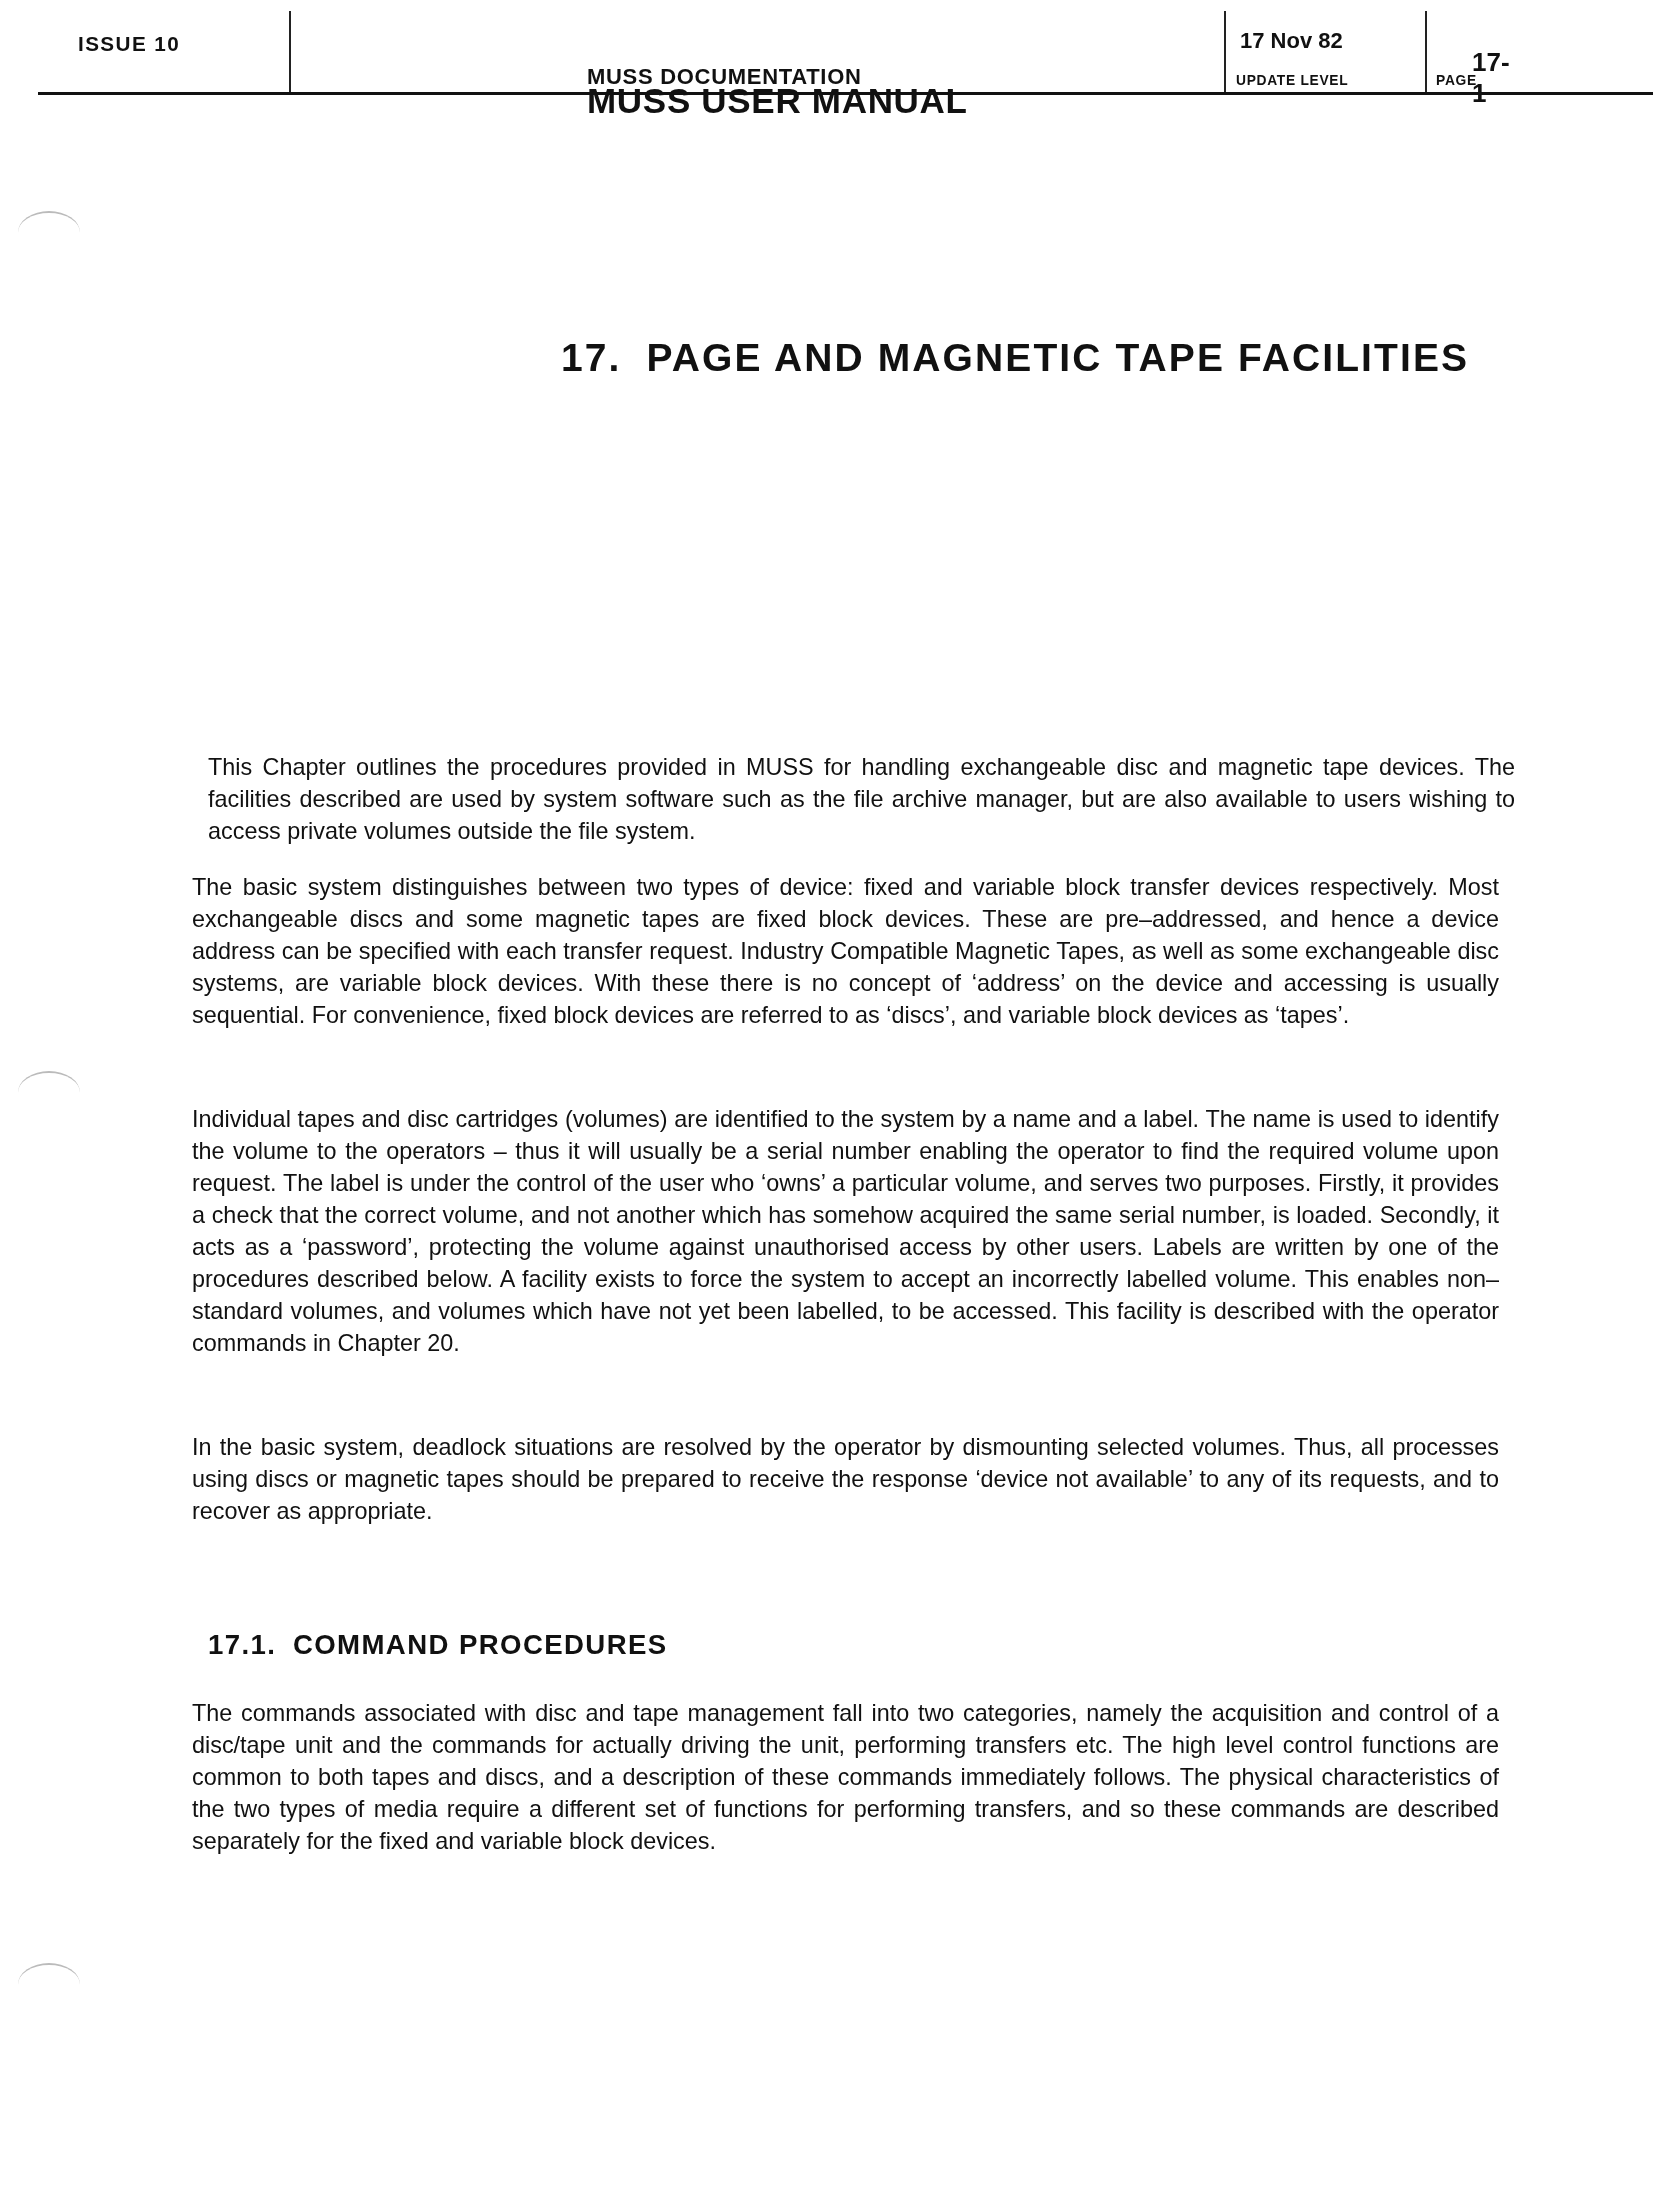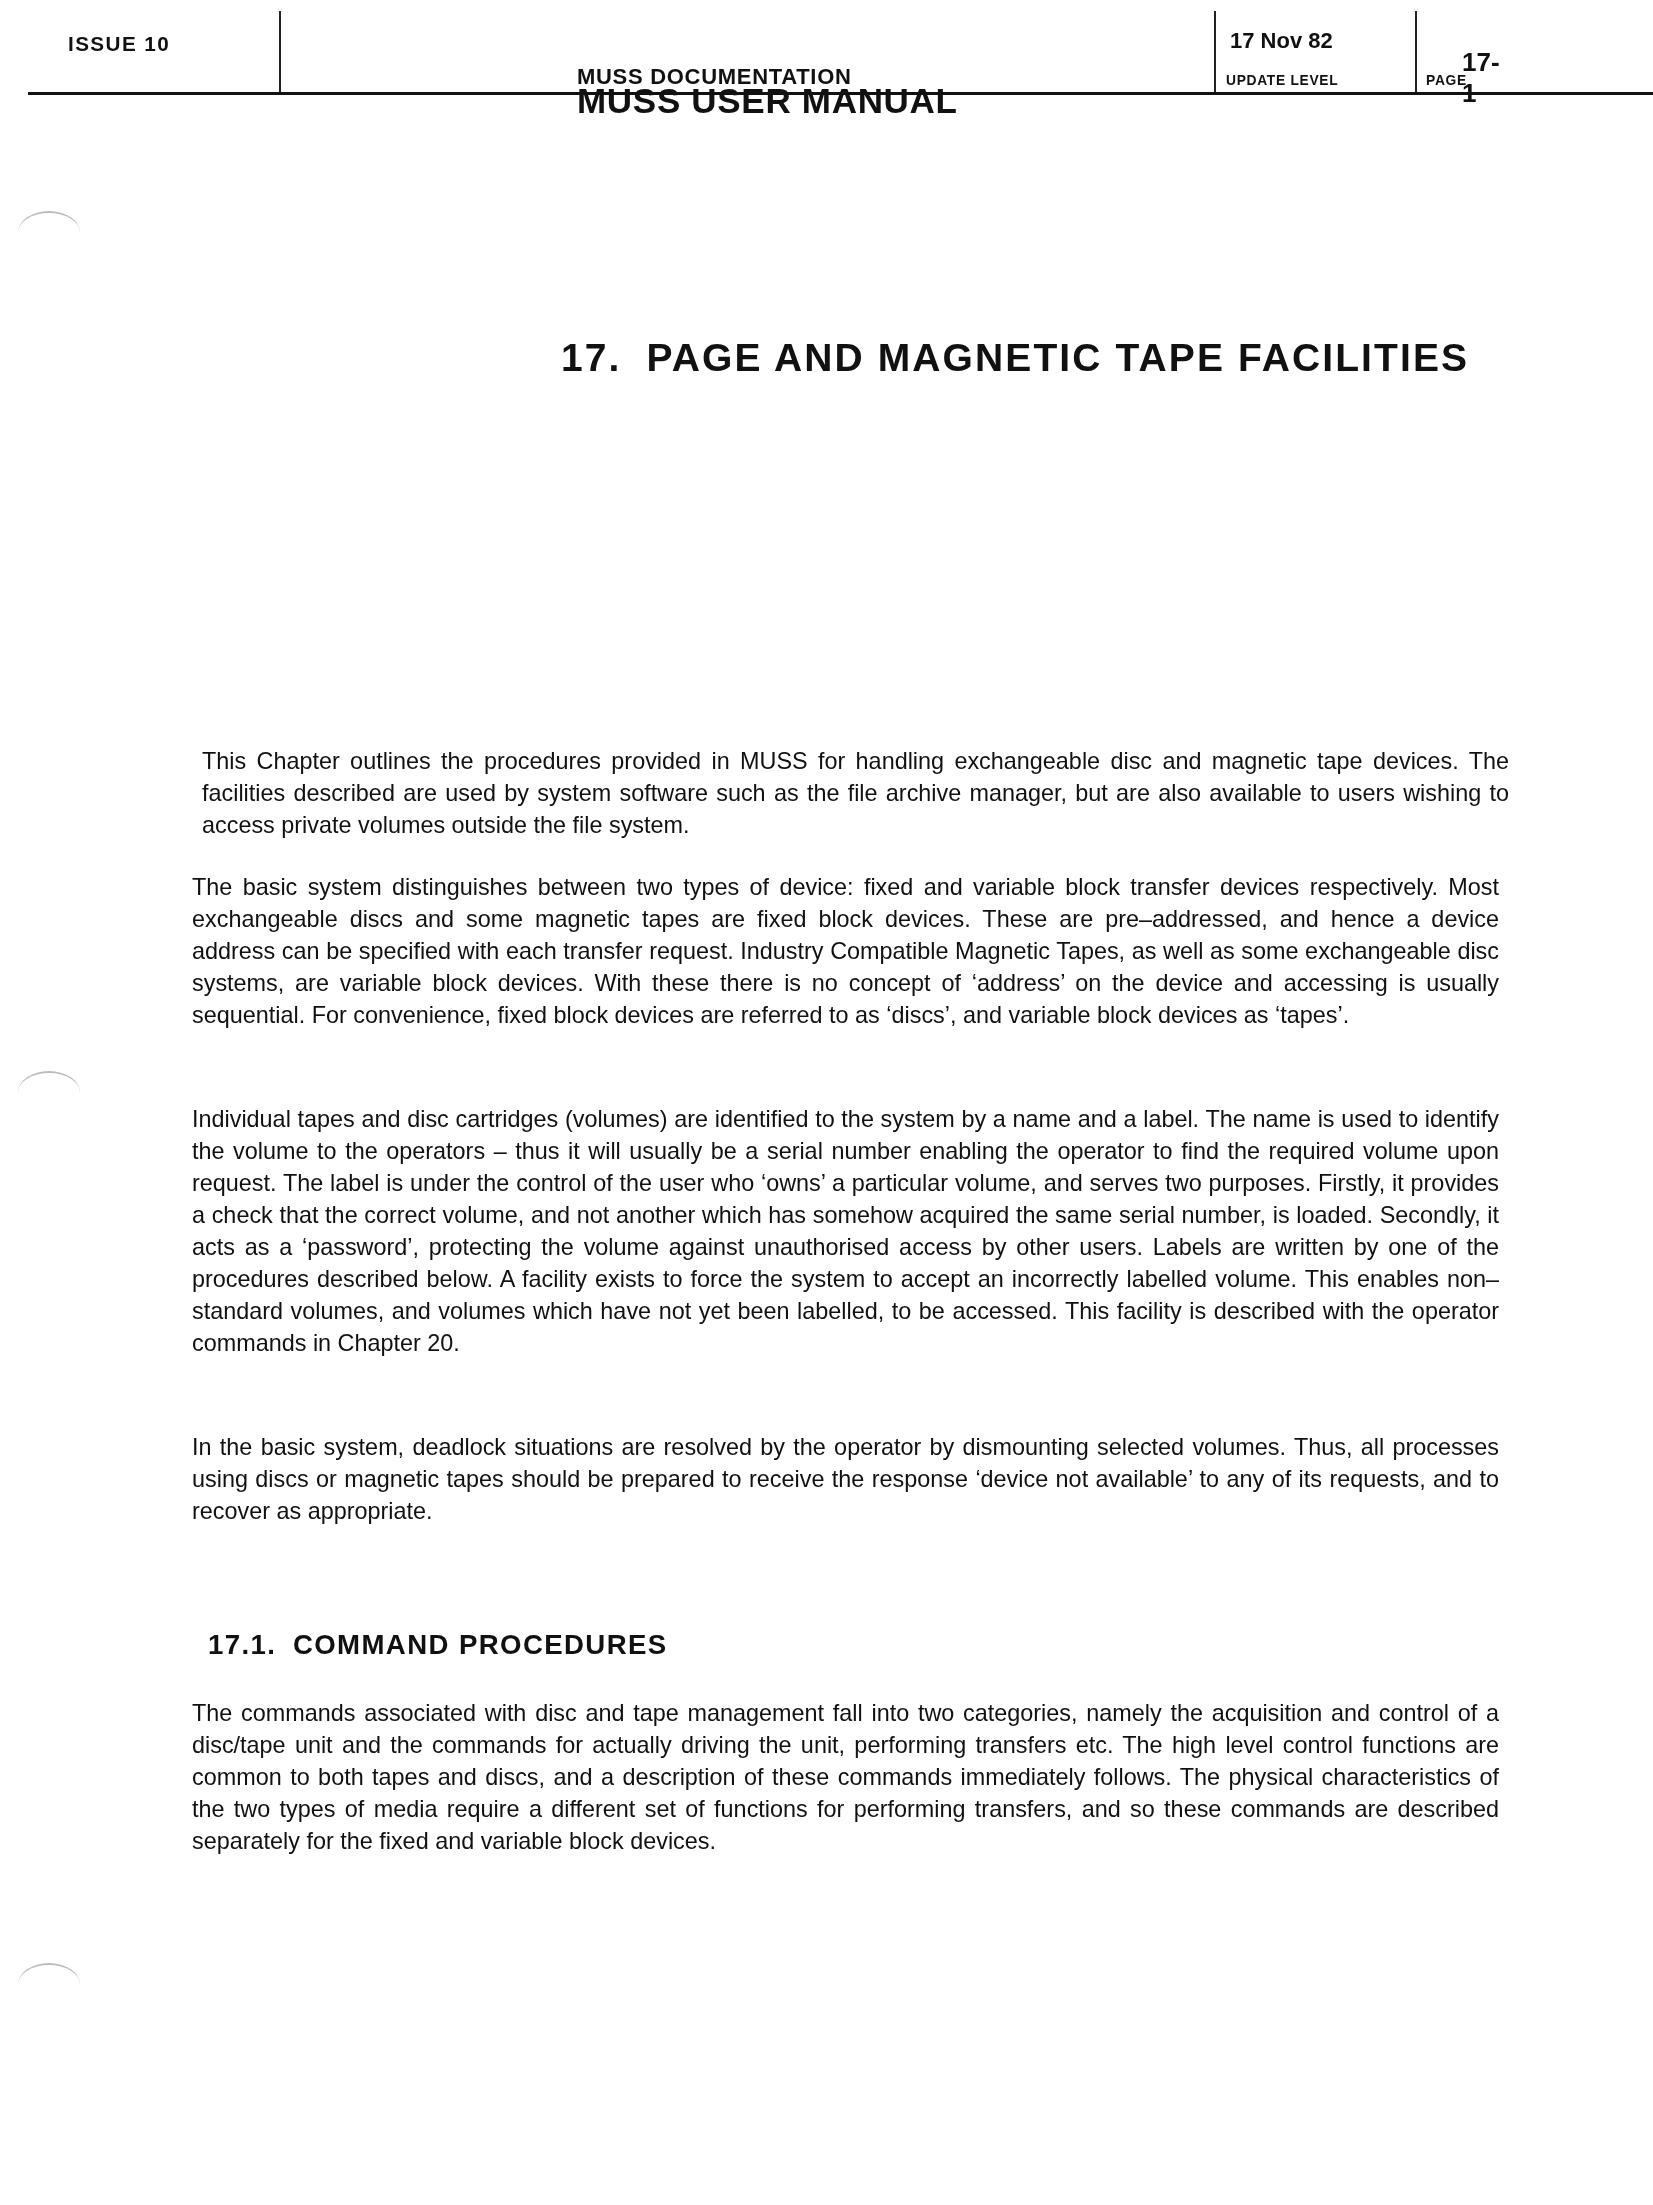--- a/index.html
+++ b/index.html
@@ -1,19 +1,19 @@
 <!DOCTYPE html>
 <html style="font-size:11px"><head>
 <meta charset="utf-8">
 <style>
   html, body { margin: 0; padding: 0; background: #ffffff; }
   body { width: 1654px; height: 2205px; position: relative; overflow: hidden;
          font-family: "Liberation Sans", "DejaVu Sans", sans-serif; color: #111; }
 
-  .header { position: absolute; left: 2px; top: 0; width: 1372px; height: 96px; }
+  .header { position: absolute; left: 12px; top: 0; width: 1372px; height: 96px; }
   .header .rule { position: absolute; left: 26px; top: 92px; width: 1628px; height: 3.4px; background: #111; }
   .vline { position: absolute; top: 11px; width: 2.1px; height: 83px; background: #222; }
   .issue { position: absolute; left: 66px; top: 32px; font-size: 20.7px; font-weight: bold; letter-spacing: 1.4px; }
   .doc-title { position: absolute; left: 575px; top: 34px; font-size: 22px; font-weight: bold; line-height: 20.7px; letter-spacing: 0.7px; margin-top: 33px; }
   .doc-title .l2 { font-size: 35px; line-height: 25px; }
   .date { position: absolute; left: 1228px; top: 27.6px; font-size: 22px; font-weight: bold; }
   .update-level { position: absolute; left: 1224px; top: 73px; font-size: 13.8px; font-weight: bold; letter-spacing: 0.7px; }
   .page-num { position: absolute; left: 1460px; top: 47px; font-size: 26px; font-weight: bold; }
   .page-label { position: absolute; left: 1424px; top: 73px; font-size: 13.8px; font-weight: bold; letter-spacing: 0.7px; }
 
@@ -46,21 +46,21 @@
 </div>
 
 <div class="punch" style="left:18px; top:211px"></div>
 <div class="punch" style="left:18px; top:1071px"></div>
 <div class="punch" style="left:18px; top:1963px"></div>
 
 <h1 class="chapter-title" style="margin:0">
   <span class="num">17.</span><span>PAGE AND MAGNETIC TAPE FACILITIES</span>
 </h1>
 
-<p class="para" style="top:735px; margin:10px">This Chapter outlines the procedures provided in MUSS for handling exchangeable disc and magnetic tape devices. The facilities described are used by system software such as the file archive manager, but are also available to users wishing to access private volumes outside the file system.</p>
+<p class="para" style="top:735px; margin:16px">This Chapter outlines the procedures provided in MUSS for handling exchangeable disc and magnetic tape devices. The facilities described are used by system software such as the file archive manager, but are also available to users wishing to access private volumes outside the file system.</p>
 <p class="para" style="top:871px; margin:0">The basic system distinguishes between two types of device: fixed and variable block transfer devices respectively. Most exchangeable discs and some magnetic tapes are fixed block devices. These are pre–addressed, and hence a device address can be specified with each transfer request. Industry Compatible Magnetic Tapes, as well as some exchangeable disc systems, are variable block devices. With these there is no concept of ‘address’ on the device and accessing is usually sequential. For convenience, fixed block devices are referred to as ‘discs’, and variable block devices as ‘tapes’.</p>
 <p class="para" style="top:1103px; margin:0">Individual tapes and disc cartridges (volumes) are identified to the system by a name and a label. The name is used to identify the volume to the operators – thus it will usually be a serial number enabling the operator to find the required volume upon request. The label is under the control of the user who ‘owns’ a particular volume, and serves two purposes. Firstly, it provides a check that the correct volume, and not another which has somehow acquired the same serial number, is loaded. Secondly, it acts as a ‘password’, protecting the volume against unauthorised access by other users. Labels are written by one of the procedures described below. A facility exists to force the system to accept an incorrectly labelled volume. This enables non–standard volumes, and volumes which have not yet been labelled, to be accessed. This facility is described with the operator commands in Chapter 20.</p>
 <p class="para" style="top:1431px; margin:0">In the basic system, deadlock situations are resolved by the operator by dismounting selected volumes. Thus, all processes using discs or magnetic tapes should be prepared to receive the response ‘device not available’ to any of its requests, and to recover as appropriate.</p>
 
 <h2 class="section-title" style="margin:0">
   <span class="num">17.1.</span><span>COMMAND PROCEDURES</span>
 </h2>
 
 <p class="para" style="top:1697px; margin:0">The commands associated with disc and tape management fall into two categories, namely the acquisition and control of a disc/tape unit and the commands for actually driving the unit, performing transfers etc. The high level control functions are common to both tapes and discs, and a description of these commands immediately follows. The physical characteristics of the two types of media require a different set of functions for performing transfers, and so these commands are described separately for the fixed and variable block devices.</p>
 

